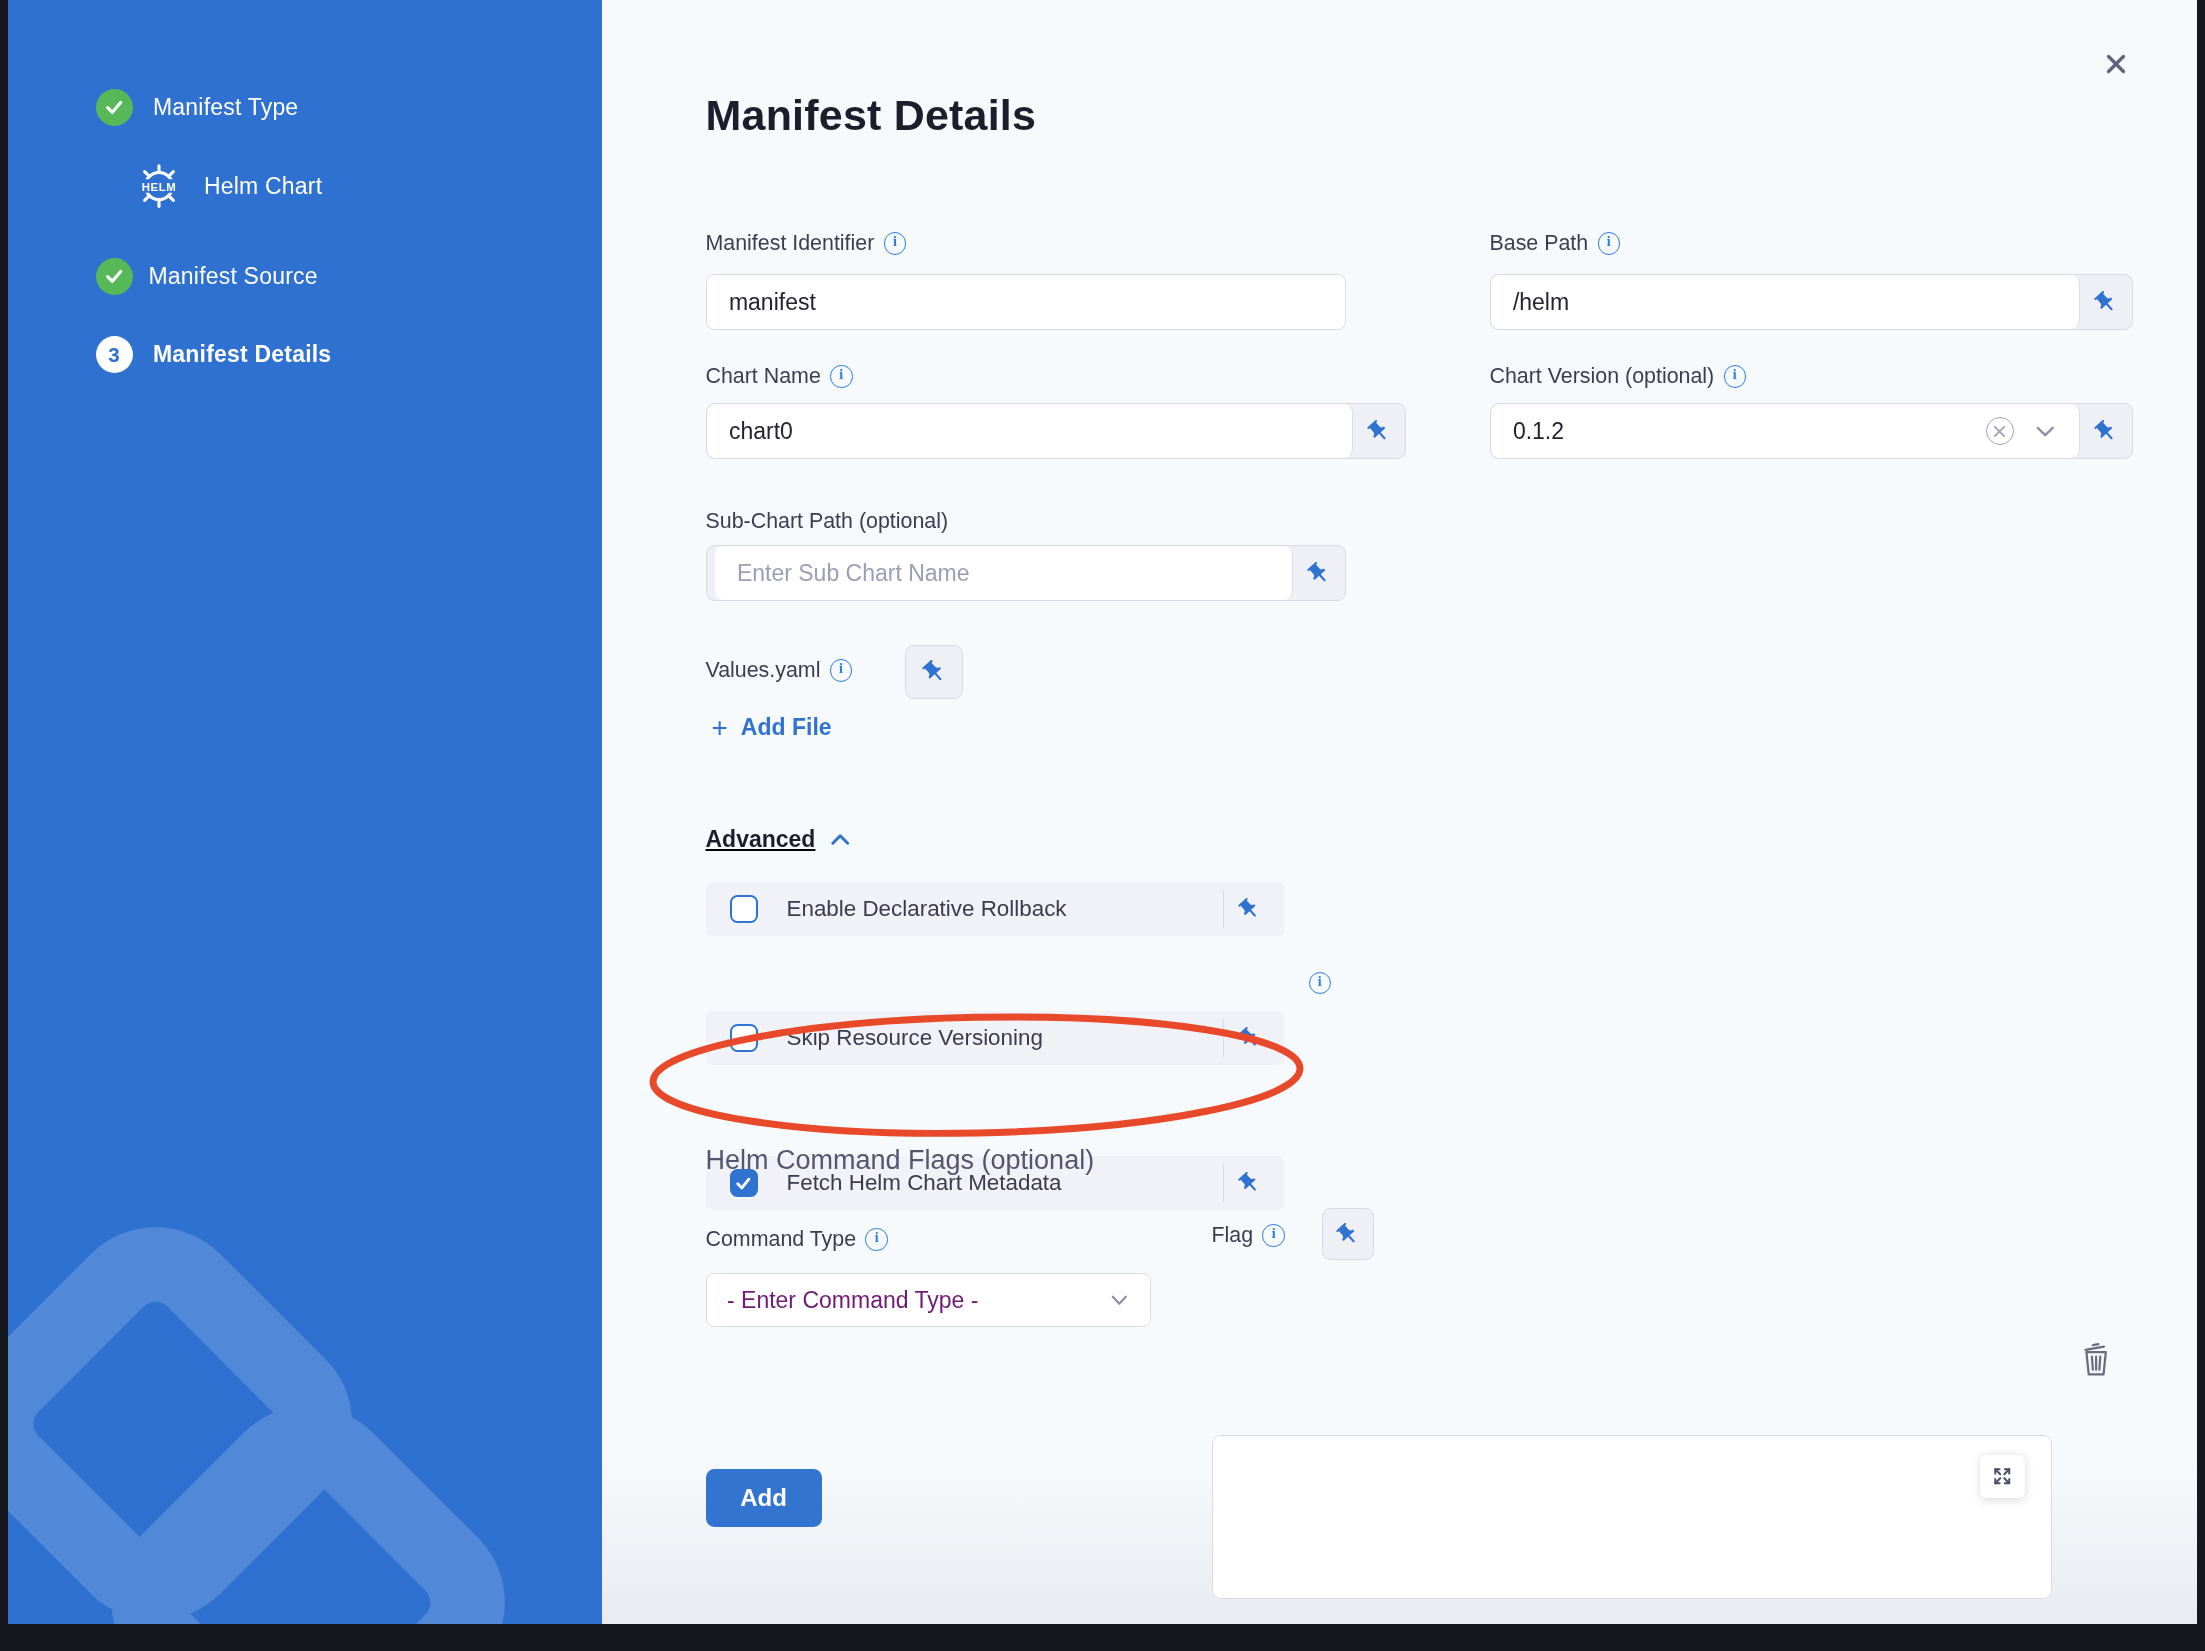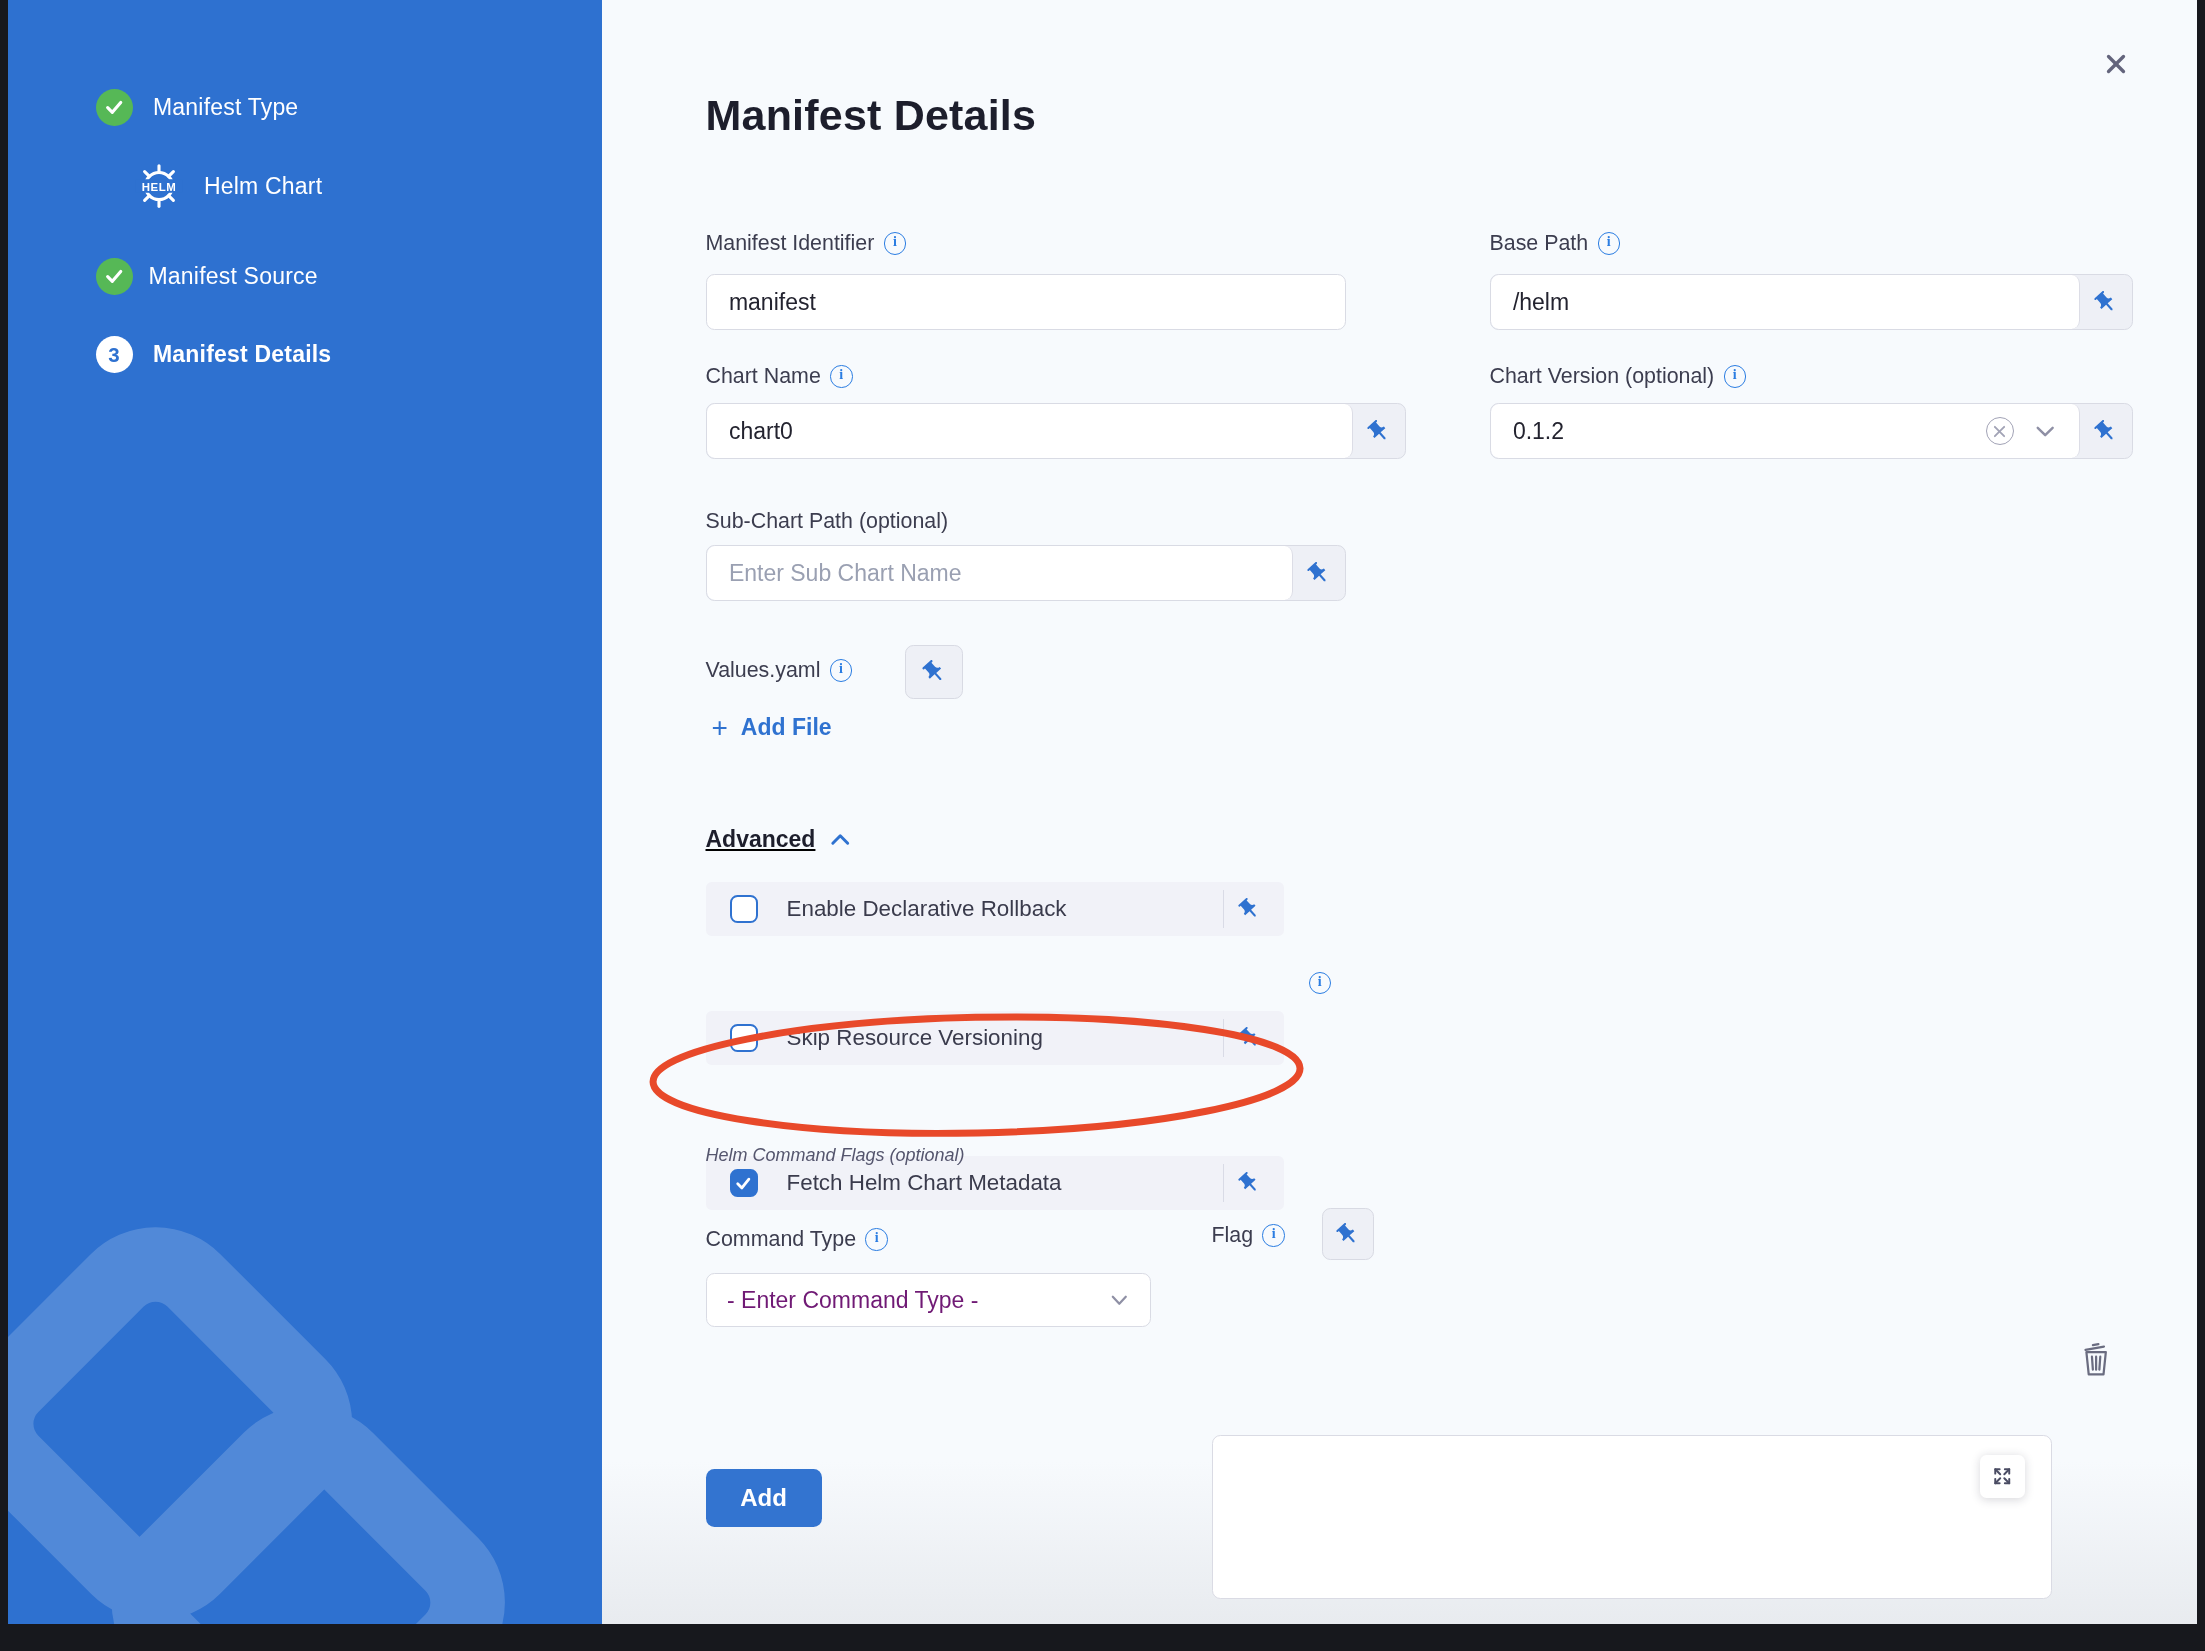--- a/index.html
+++ b/index.html
@@ -225,21 +225,21 @@
       <span class="addon">
         <svg width="25" height="25" viewBox="0 0 24 24" style="transform:rotate(-42deg);">
             <path fill="#2f72d0" d="M16 9V4h1c.55 0 1-.45 1-1s-.45-1-1-1H7c-.55 0-1 .45-1 1s.45 1 1 1h1v5c0 1.66-1.34 3-3 3v2h5.97v7l1 1 1-1v-7H19v-2c-1.66 0-3-1.34-3-3z"></path>
           </svg>
       </span>
     </div>
 
     <div class="abs field-label" style="left:104px; top:509px;">
       <span>Sub-Chart Path (optional)</span>
     </div>
-    <div class="abs input-group" style="left:104px; top:545px; width:640px; height:56px;">
+    <div class="abs input-group" style="left:104px; top:545px; width:640px; height:56px;padding-left:8px;">
       <input class="text-input" type="text" placeholder="Enter Sub Chart Name" style="">
       <span class="addon">
         <svg width="25" height="25" viewBox="0 0 24 24" style="transform:rotate(-42deg);">
             <path fill="#2f72d0" d="M16 9V4h1c.55 0 1-.45 1-1s-.45-1-1-1H7c-.55 0-1 .45-1 1s.45 1 1 1h1v5c0 1.66-1.34 3-3 3v2h5.97v7l1 1 1-1v-7H19v-2c-1.66 0-3-1.34-3-3z"></path>
           </svg>
       </span>
     </div>
 
     <div class="abs field-label" style="left:104px; top:658px;">
       <span>Values.yaml</span>
@@ -298,21 +298,21 @@
         <svg width="24" height="24" viewBox="0 0 24 24" style="transform:rotate(-42deg);">
             <path fill="#2f72d0" d="M16 9V4h1c.55 0 1-.45 1-1s-.45-1-1-1H7c-.55 0-1 .45-1 1s.45 1 1 1h1v5c0 1.66-1.34 3-3 3v2h5.97v7l1 1 1-1v-7H19v-2c-1.66 0-3-1.34-3-3z"></path>
           </svg>
       </span>
     </div>
 
     <svg class="abs annotation" style="left:37px; top:1007px;" width="690" height="140" viewBox="0 0 740 150">
       <ellipse cx="362" cy="73" rx="347" ry="62" fill="none" stroke="#e8492a" stroke-width="7.5" transform="rotate(-1.2 362 73)"></ellipse>
     </svg>
 
-    <div class="abs" style="left:104px; top:1145px; font-size:18px; color:#55566e;font-style:italic;">Helm Command Flags (optional)</div>
+    <div class="abs" style="left:104px; top:1145px; font-size:27px; color:#55566e;">Helm Command Flags (optional)</div>
 
     <div class="abs field-label" style="left:104px; top:1227px;">
       <span>Command Type</span>
       <span class="info-icon">i</span>
     </div>
     <div class="abs select-box" style="left:104px; top:1273px;">
       <span class="ph">- Enter Command Type -</span>
       <svg width="18.6" height="13" viewBox="0 0 20 14">
           <polyline points="3,3 10,10.5 17,3" fill="none" stroke="#8f90a5" stroke-width="2.4" stroke-linecap="round" stroke-linejoin="round"></polyline>
         </svg>

